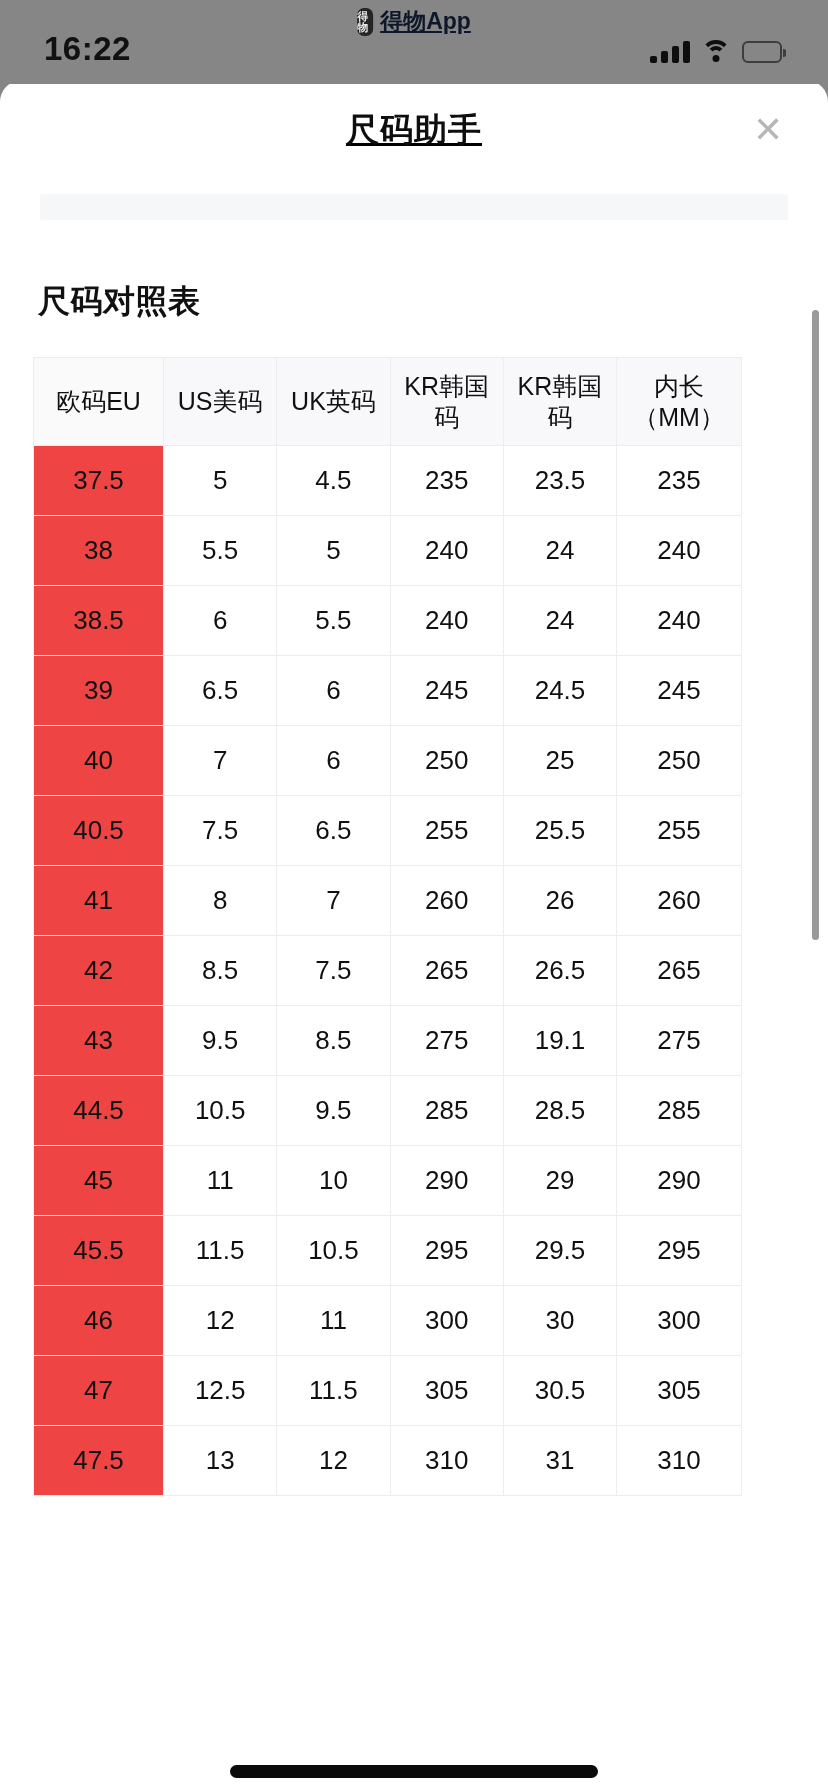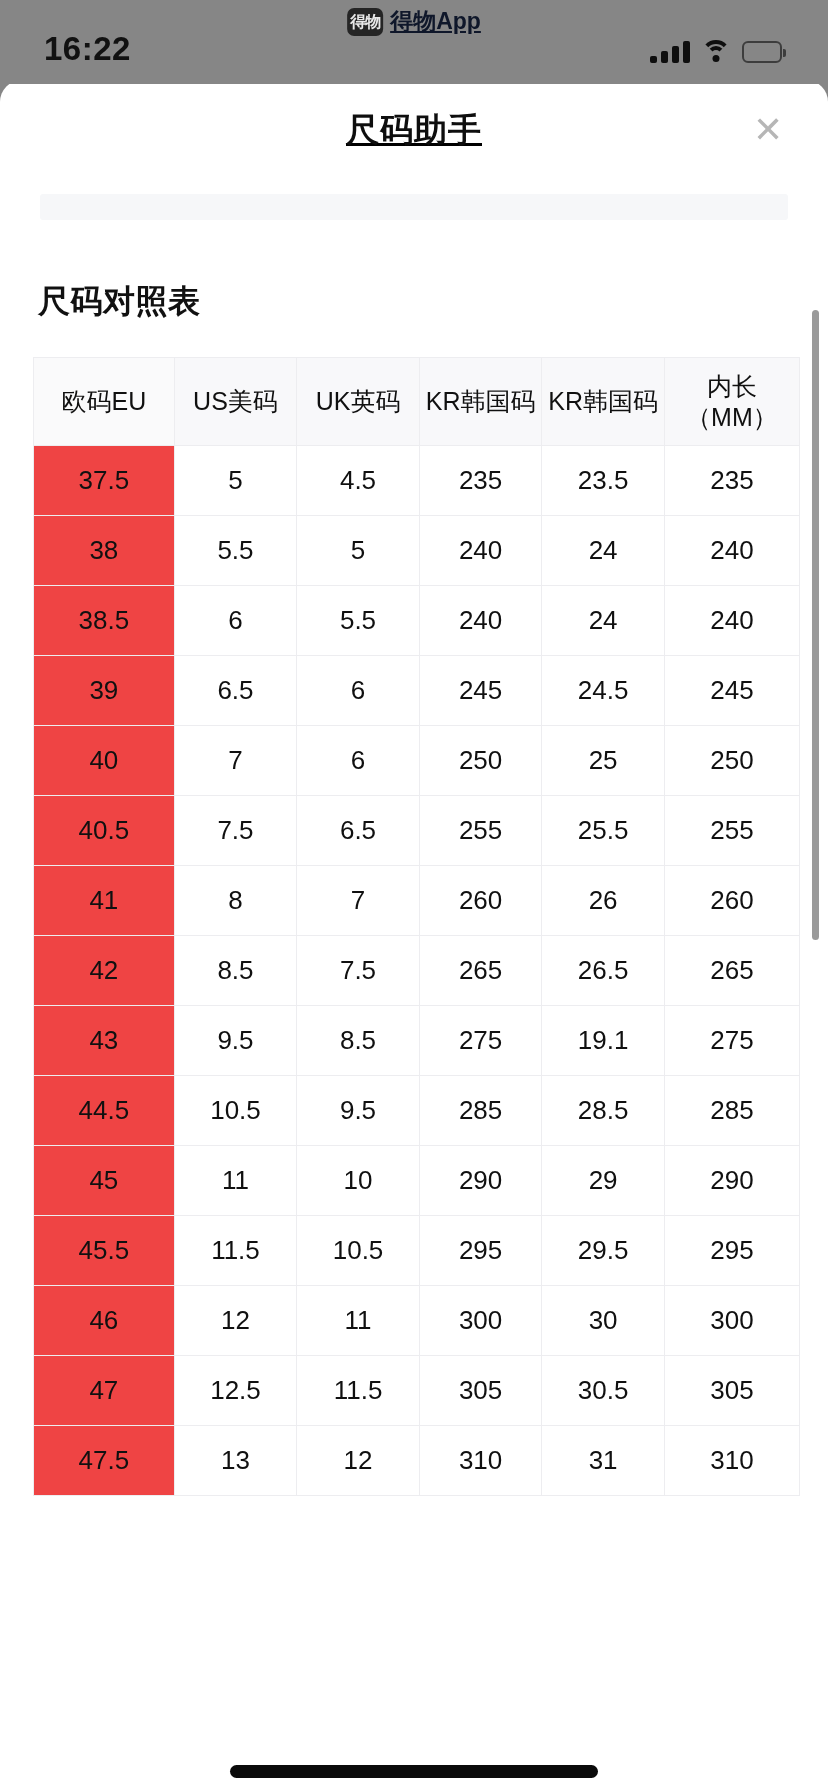--- a/index.html
+++ b/index.html
@@ -22,25 +22,25 @@
     width: 828px; height: 84px;
     background: #868686;
     z-index: 40;
   }
   .app-tag {
     position: absolute; top: 6px; left: 50%;
     transform: translateX(-50%);
     display: flex; align-items: center; gap: 7px;
   }
   .app-tag-icon {
-    width: 36px; height: 28px;
+    width: 16px; height: 28px;
     border-radius: 7px;
     background: #252525;
     display: flex; align-items: center; justify-content: center;
-    font-size: 16px; line-height: 1;
+    font-size: 11px; line-height: 1;
     color: #e8e8e8;
     letter-spacing: -1px;
     font-weight: 700;
   }
   .app-tag-label {
     font-size: 23px; font-weight: 600; color: #0f172a;
     letter-spacing: 0px;
     text-decoration: underline;
   }
   .clock {
@@ -119,21 +119,21 @@
     letter-spacing: 0.5px;
   }
 
   
   .table-wrap {
     position: relative;
     margin: 33px 0 0 33px;
     width: 765px;
   }
   table.sizes {
-    width: 767px;
+    width: 709px;
     border-collapse: collapse;
     table-layout: fixed;
   }
   table.sizes th, table.sizes td {
     border-right: 1px solid #ededf0;
     border-bottom: 1px solid #ededf0;
     text-align: center;
     color: #101010;
   }
   table.sizes tr th:first-child, table.sizes tr td:first-child {

